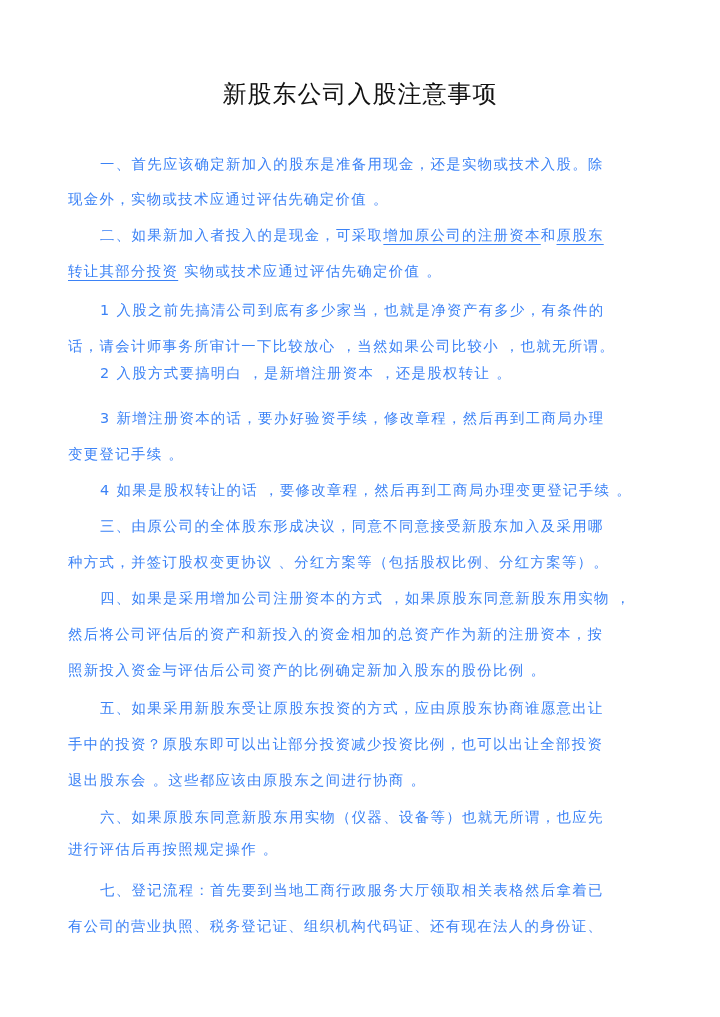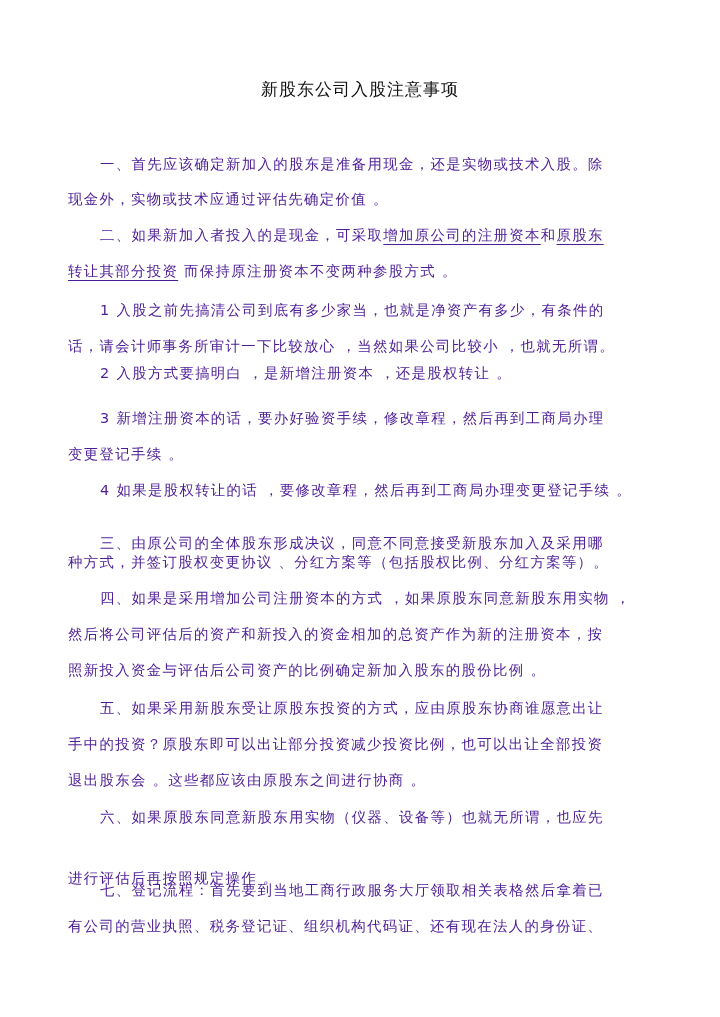--- a/index.html
+++ b/index.html
@@ -1,56 +1,56 @@
 <!DOCTYPE html>
 <html><head>
 <meta charset="utf-8">
 <style>
   html, body { margin:0; padding:0; background:#ffffff; }
   body { width:720px; height:1017px; position:relative; overflow:hidden;
          font-family:"DejaVu Sans", sans-serif; color:#1a1a1a; }
   .title { position:absolute; top:78px; left:0; width:720px; text-align:center;
-           font-size:17px; color:#111; letter-spacing:1px; }
+           font-size:24px; color:#111; letter-spacing:1px; }
   .line { position:absolute; left:68px; width:620px; font-size:14.4px;
-          white-space:nowrap; letter-spacing:1.35px; line-height:20px; color:#4c1d95; }
+          white-space:nowrap; letter-spacing:1.35px; line-height:20px; color:#3b82f6; }
   .line.indent { left:100px; }
   .u { text-decoration:underline; text-underline-offset:4px;margin-top:32px; }
 </style>
 </head>
 <body>
 
 <div>
   <div class="title">新股东公司入股注意事项</div>
 
   <div class="line indent" style="top:154px">一、首先应该确定新加入的股东是准备用现金，还是实物或技术入股。除</div>
   <div class="line" style="top:189px">现金外，实物或技术应通过评估先确定价值 。</div>
 
   <div class="line indent" style="top:225px">
     <span>二、如果新加入者投入的是现金，可采取</span><span class="u">增加原公司的注册资本</span><span>和</span><span class="u">原股东</span>
   </div>
   <div class="line" style="top:261px">
-    <span class="u">转让其部分投资</span><span> 而保持原注册资本不变两种参股方式 。</span>
+    <span class="u">转让其部分投资</span><span> 实物或技术应通过评估先确定价值 。</span>
   </div>
 
   <div class="line indent" style="top:300px">1 入股之前先搞清公司到底有多少家当，也就是净资产有多少，有条件的</div>
   <div class="line" style="top:336px">话，请会计师事务所审计一下比较放心 ，当然如果公司比较小 ，也就无所谓。</div>
   <div class="line indent" style="top:363px">2 入股方式要搞明白 ，是新增注册资本 ，还是股权转让 。</div>
   <div class="line indent" style="top:408px">3 新增注册资本的话，要办好验资手续，修改章程，然后再到工商局办理</div>
   <div class="line" style="top:444px">变更登记手续 。</div>
   <div class="line indent" style="top:480px">4 如果是股权转让的话 ，要修改章程，然后再到工商局办理变更登记手续 。</div>
 
-  <div class="line indent" style="top:533px">三、由原公司的全体股东形成决议，同意不同意接受新股东加入及采用哪</div>
+  <div class="line indent" style="top:516px">三、由原公司的全体股东形成决议，同意不同意接受新股东加入及采用哪</div>
   <div class="line" style="top:552px">种方式，并签订股权变更协议 、分红方案等（包括股权比例、分红方案等）。</div>
 
   <div class="line indent" style="top:588px">四、如果是采用增加公司注册资本的方式 ，如果原股东同意新股东用实物 ，</div>
   <div class="line" style="top:624px">然后将公司评估后的资产和新投入的资金相加的总资产作为新的注册资本，按</div>
   <div class="line" style="top:660px">照新投入资金与评估后公司资产的比例确定新加入股东的股份比例  。</div>
 
   <div class="line indent" style="top:698px">五、如果采用新股东受让原股东投资的方式，应由原股东协商谁愿意出让</div>
   <div class="line" style="top:734px">手中的投资？原股东即可以出让部分投资减少投资比例，也可以出让全部投资</div>
   <div class="line" style="top:770px">退出股东会 。这些都应该由原股东之间进行协商 。</div>
 
   <div class="line indent" style="top:807px">六、如果原股东同意新股东用实物（仪器、设备等）也就无所谓，也应先</div>
-  <div class="line" style="top:868px">进行评估后再按照规定操作 。</div>
+  <div class="line" style="top:839px">进行评估后再按照规定操作 。</div>
 
   <div class="line indent" style="top:880px">七、登记流程：首先要到当地工商行政服务大厅领取相关表格然后拿着已</div>
   <div class="line" style="top:916px">有公司的营业执照、税务登记证、组织机构代码证、还有现在法人的身份证、</div>
 </div>
 
 </body></html>

